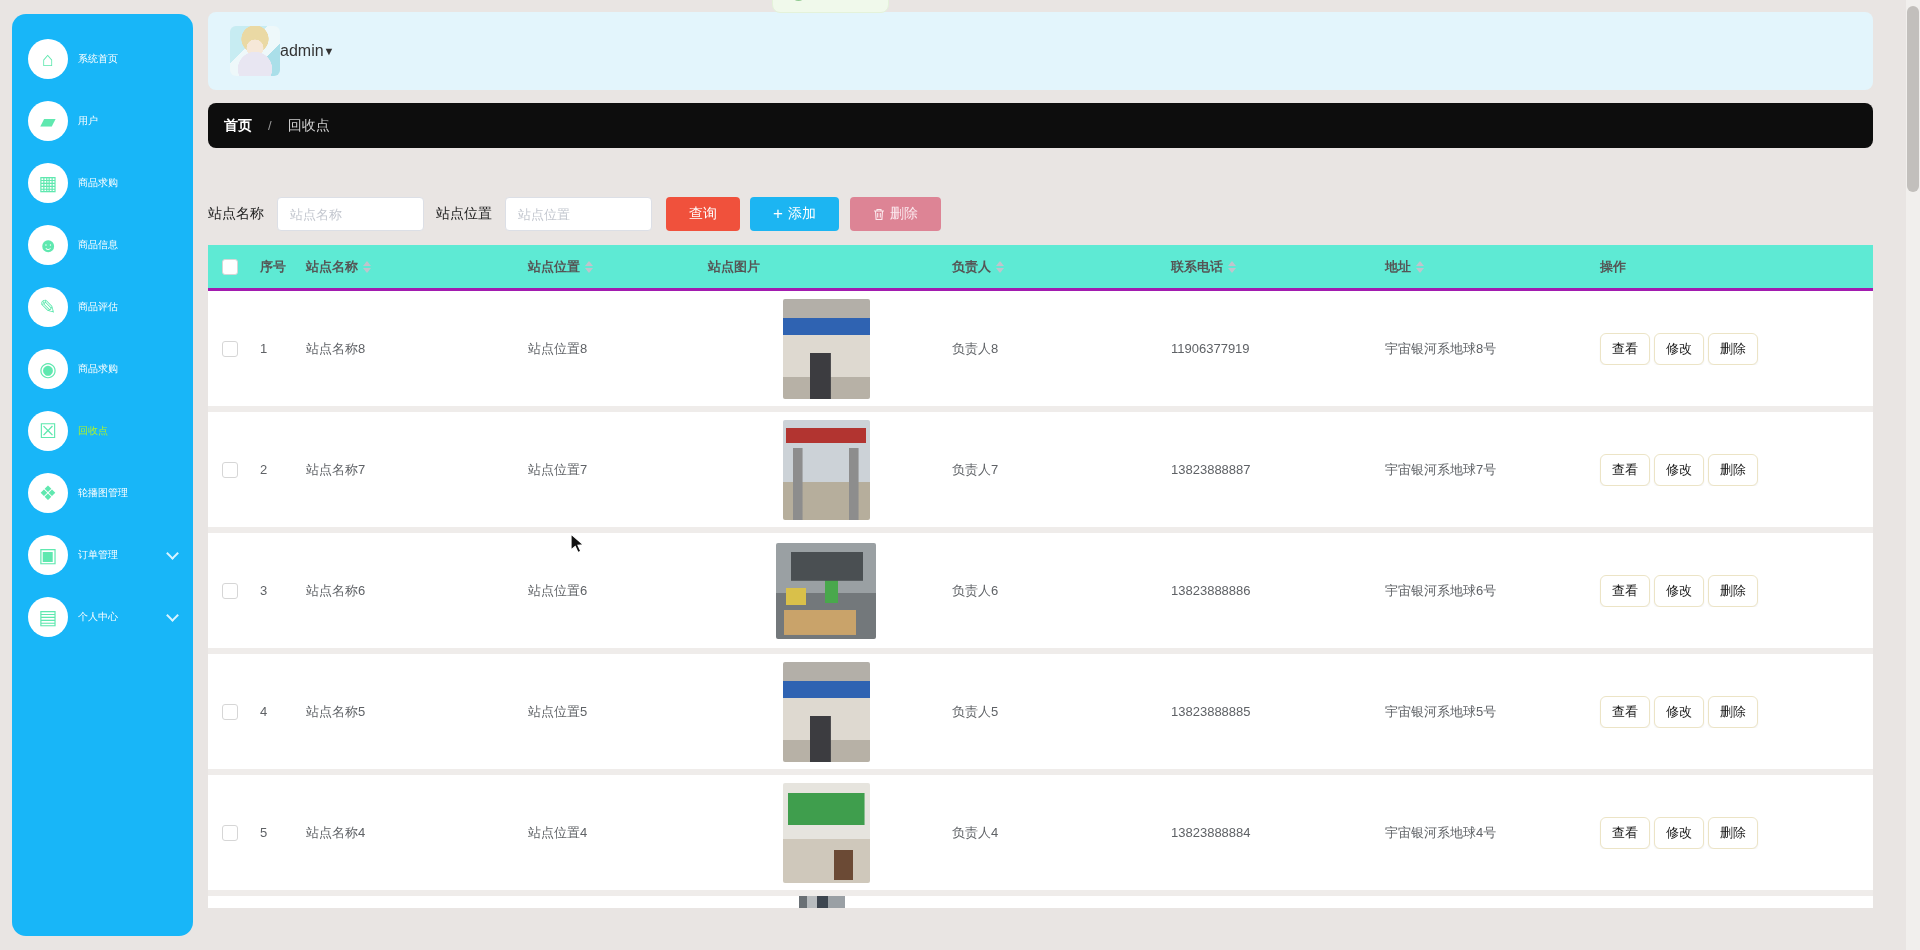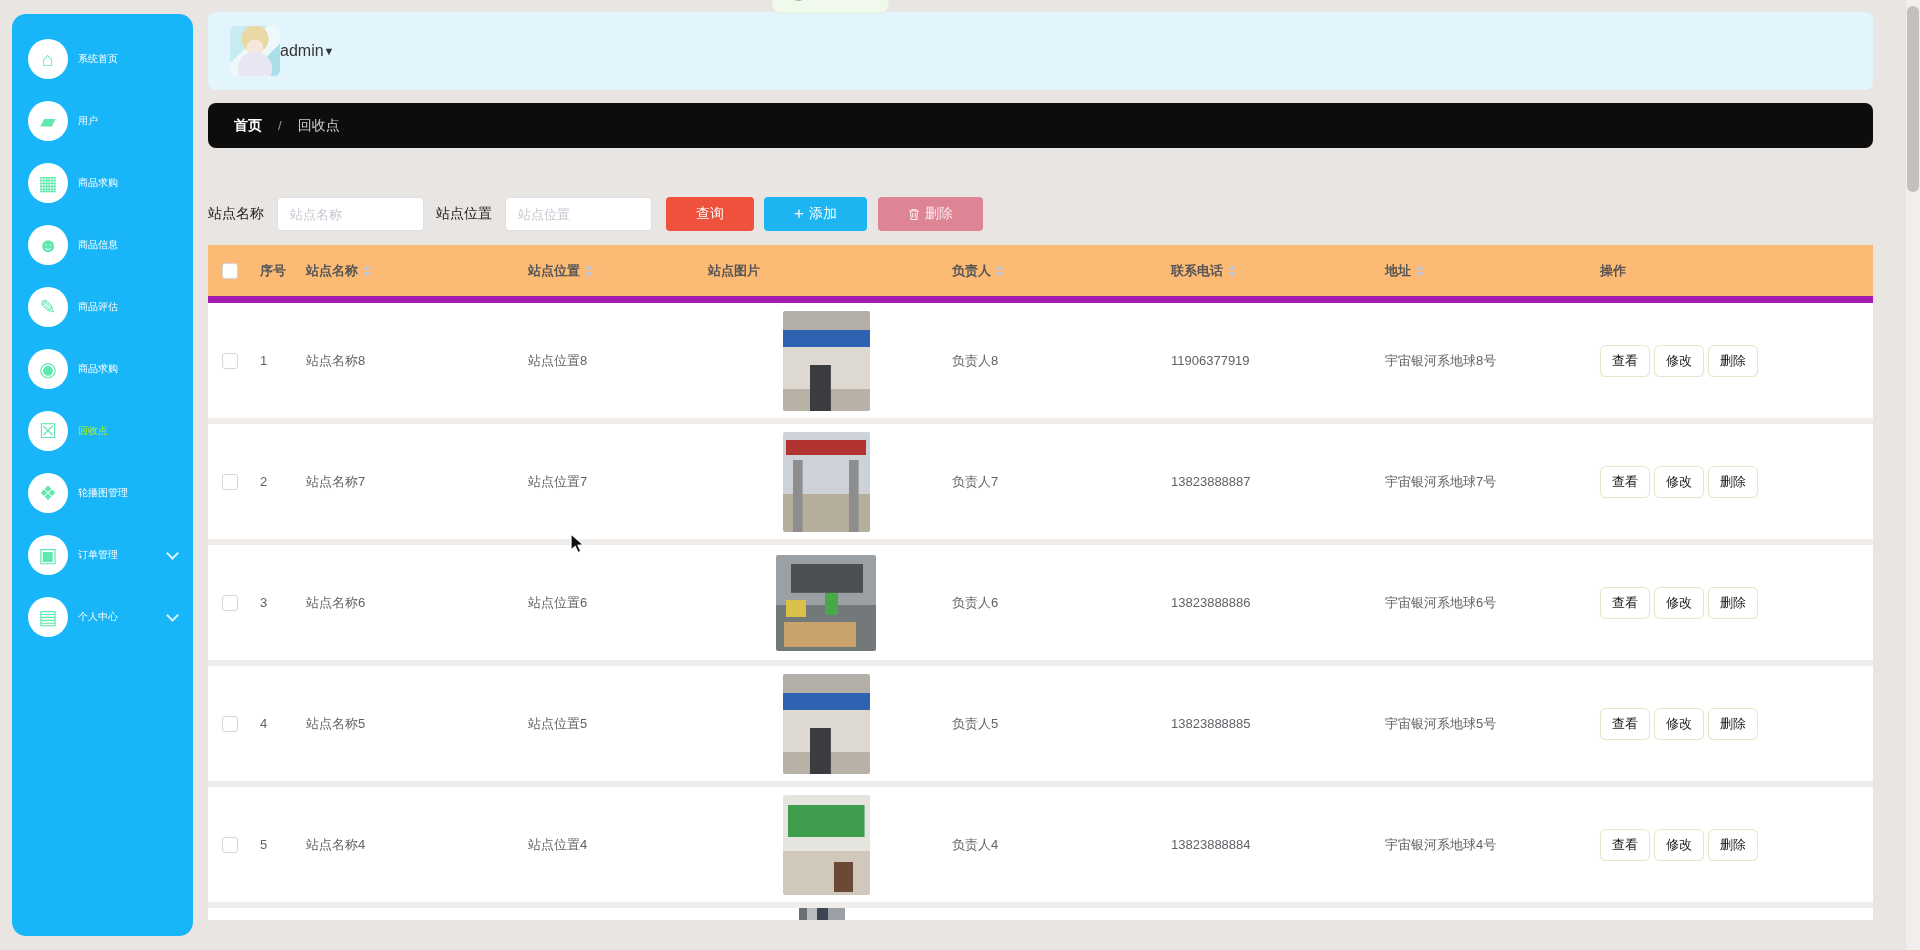--- a/index.html
+++ b/index.html
@@ -34,43 +34,43 @@
   .avatar { width:50px; height:50px; border-radius:6px; overflow:hidden;
             background:
               radial-gradient(circle at 50% 86%, #e8e6f2 0 34%, transparent 35%),
               radial-gradient(circle at 50% 44%, #f6e8d8 0 22%, transparent 23%),
               radial-gradient(circle at 50% 26%, #ead9a4 0 30%, transparent 31%),
               linear-gradient(135deg,#c7ecf2 0 38%, #eef8fa 38% 68%, #aadfe9 68%); }
   .user-name { font-size:16px; color:#333; }
   .user-caret { font-size:11px; color:#333; }
 
   .breadcrumb { position:absolute; top:103px; left:0; width:1665px; height:45px; background:#0d0d0d;
-                border-radius:8px; display:flex; align-items:center; padding:0 26px; gap:16px; }
+                border-radius:8px; display:flex; align-items:center; padding:0 16px; gap:16px; }
   .bc-home { color:#fff; font-size:14px; font-weight:bold; cursor:pointer; }
   .bc-sep { color:#9a9a9a; font-size:13px; }
   .bc-cur { color:#cfcfcf; font-size:14px; }
 
   
   .filters { position:absolute; top:197px; left:0; width:1665px; height:34px; display:flex; align-items:center; }
   .f-label { font-size:14px; color:#222; margin-right:13px; white-space:nowrap; }
   .f-input { width:147px; height:34px; border:1px solid #dcdfe6; border-radius:4px; background:#fff;
              font-size:13px; padding:0 12px; color:#333; outline:none; margin-right:12px; font-family:inherit; }
   .f-input::placeholder { color:#c3c7cf; }
   .btn { height:34px; border:none; border-radius:4px; font-size:14px; color:#fff; cursor:pointer;
-         display:flex; align-items:center; justify-content:center; padding:0 30px; font-family:inherit; }
+         display:flex; align-items:center; justify-content:center; padding:0 23px; font-family:inherit; }
   .btn-search { background:#f0513c; margin-left:2px; }
   .btn-add { background:#1cb5f2; margin-left:10px; }
   .btn-add .plus::before { content:"+"; font-size:17px; margin-right:5px; }
   .btn-del { background:#dd8495; margin-left:11px; color:#fbe9ee; }
   .btn-del svg { margin-right:5px; }
 
   
   .table { position:absolute; top:245px; left:0; width:1665px; }
   .grid-row { display:grid; grid-template-columns:44px 46px 222px 180px 244px 219px 214px 215px 1fr; align-items:center; }
-  .thead { height:58px; background:#fdba74; border-bottom:7px solid #a21caf; }
+  .thead { height:46px; background:#5eead4; border-bottom:3px solid #a21caf; }
   .th { display:flex; align-items:center; gap:5px; padding-left:8px; font-size:13px; font-weight:bold; color:#555; }
   .sort { display:flex; flex-direction:column; gap:2px; cursor:pointer; }
   .sort i { display:block; width:0; height:0; border-left:4px solid transparent; border-right:4px solid transparent; }
   .sort .up { border-bottom:5px solid #c0c4cc; }
   .sort .dn { border-top:5px solid #c0c4cc; }
   .tr { height:121px; background:#fff; border-bottom:6px solid #efecea; }
   .cell { font-size:13px; color:#5f6266; padding-left:8px; overflow:hidden; white-space:nowrap; }
   .cb-cell { display:flex; justify-content:center; padding-left:0; }
   .checkbox { width:16px; height:16px; border:1px solid #d6d6d6; border-radius:3px; background:#fff; cursor:pointer; display:inline-block; }
   .c-img { display:flex; justify-content:center; }

